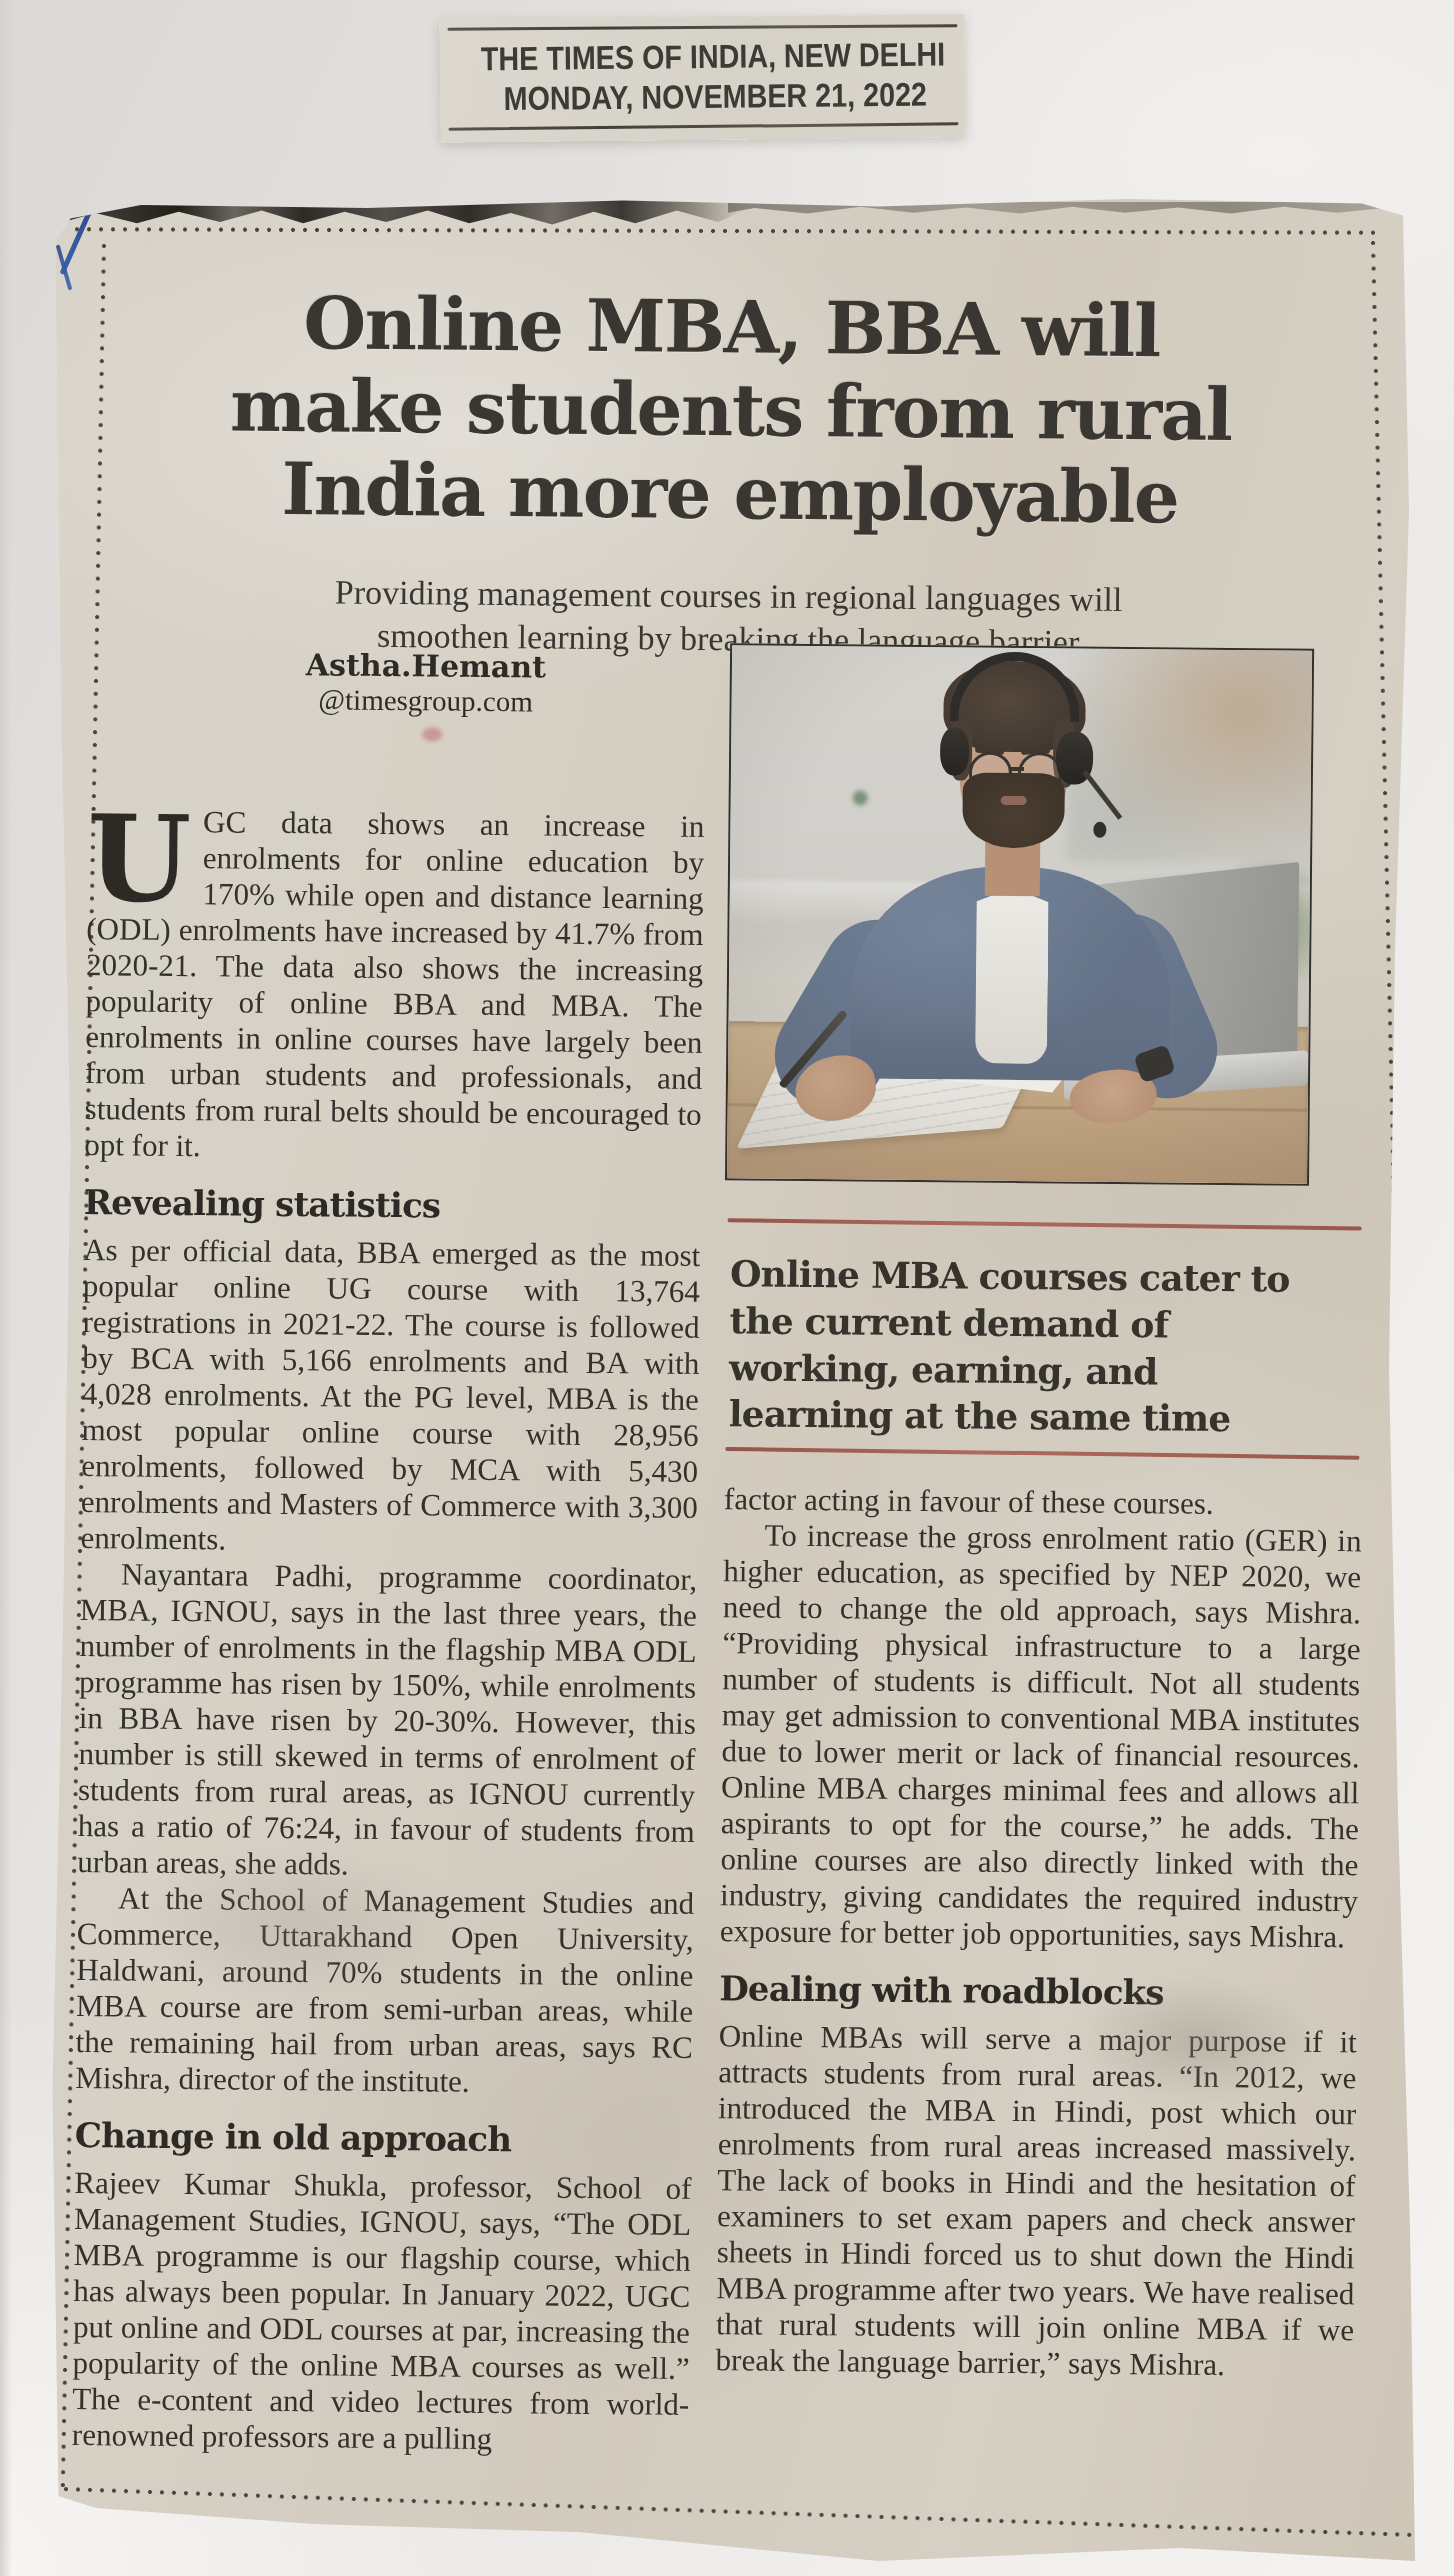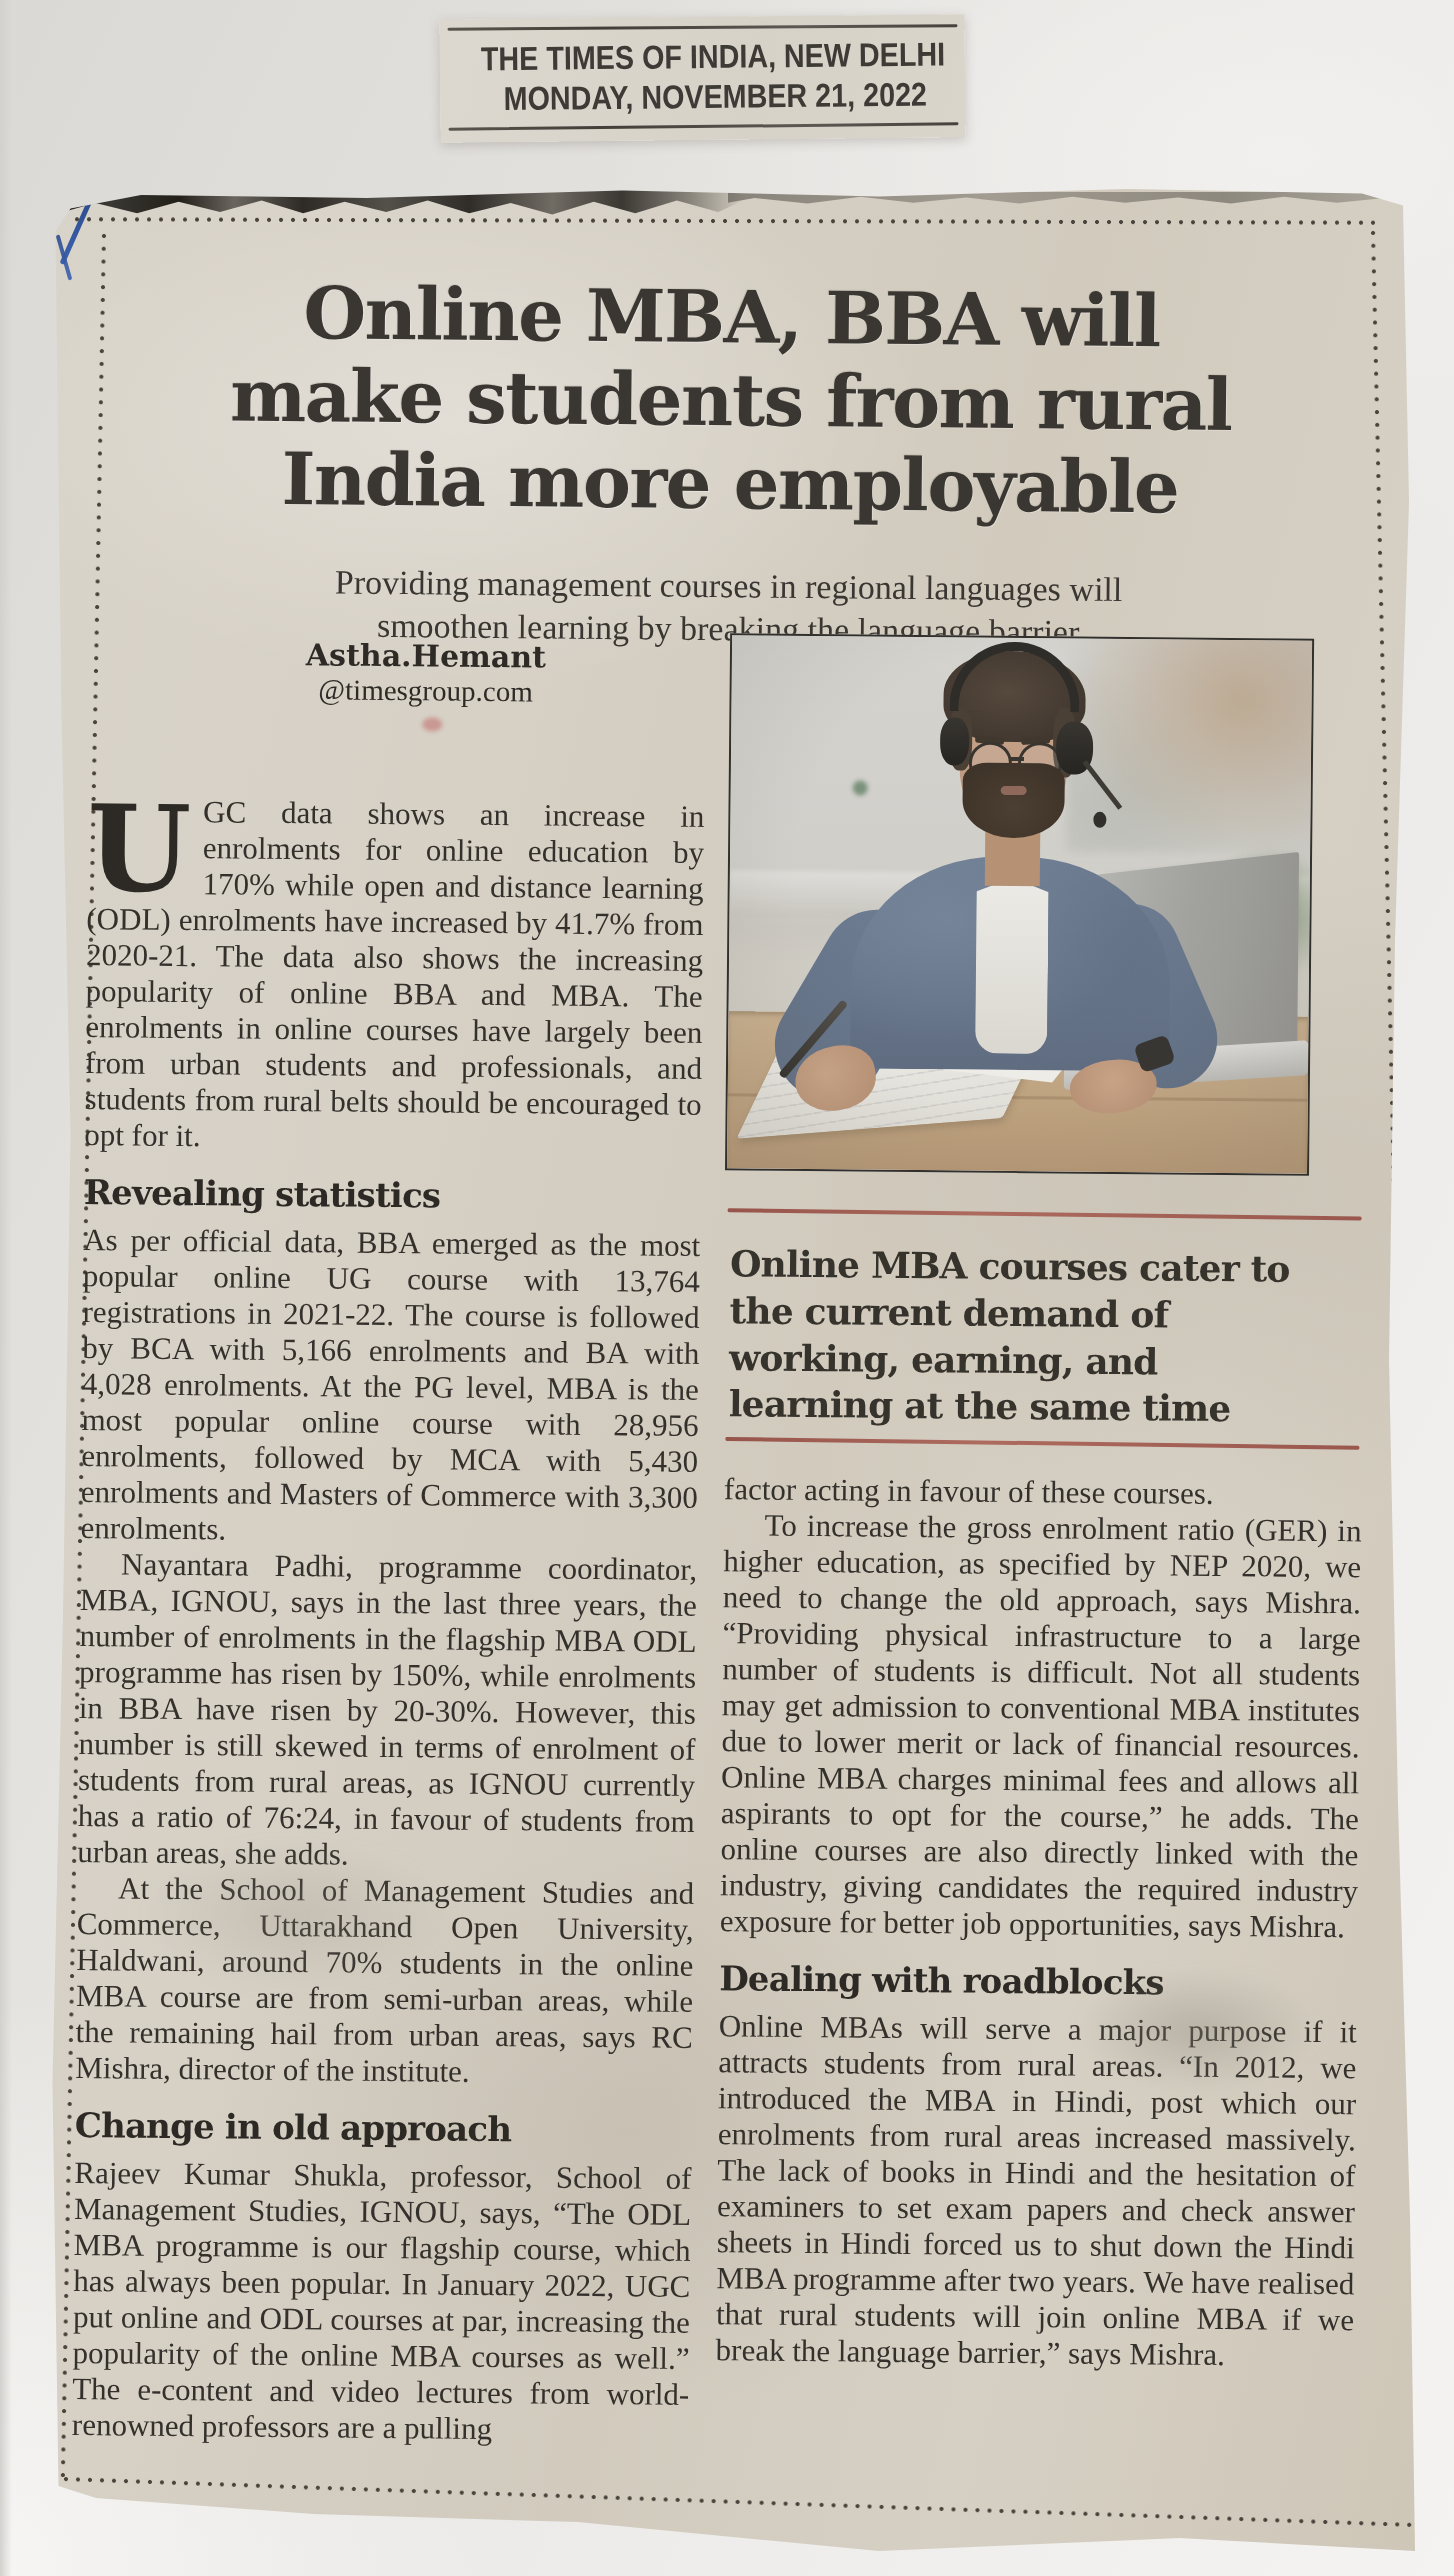--- a/index.html
+++ b/index.html
@@ -21,21 +21,21 @@
     transform:rotate(-0.6deg);box-shadow:0 3px 10.5px rgba(90,85,75,.25);}
   .m-rule{height:3px;background:linear-gradient(90deg,#5a554e,#423e38 30%,#5d5851 70%,#47423c);border-radius:1.5px;}
   .m-rule.top{margin-bottom:7.5px;transform:rotate(.2deg);}
   .m-rule.bot{margin-top:7.5px;}
   .m-text{font-family:"Liberation Sans",sans-serif;font-weight:bold;color:#3e3b37;
     font-size:33px;line-height:1.22;text-align:center;transform:scaleX(.87);transform-origin:50% 50%;
     letter-spacing:0px;white-space:nowrap;}
   .m-text.l2{padding-left:25.6px;}
 
   
-  .clipping{left:51px;top:186px;width:1364px;height:2372px;
+  .clipping{left:51px;top:196px;width:1364px;height:2372px;
     filter:drop-shadow(3.8px 6.8px 12px rgba(85,80,70,.30));
     background:
       radial-gradient(ellipse 677px 376px at 30% 10%, rgba(255,255,255,.28), rgba(255,255,255,0) 70%),
       radial-gradient(ellipse 602px 489px at 86% 42%, rgba(160,150,133,.20), rgba(160,150,133,0) 70%),
       radial-gradient(ellipse 564px 391px at 42% 82%, rgba(152,140,122,.16), rgba(152,140,122,0) 72%),
       linear-gradient(103deg,#d9d4ca 0%,#d6d0c5 30%,#d1cabd 55%,#d6d0c4 75%,#cec6b7 100%);
     clip-path:polygon(4.5px 45px,19.6px 22.6px,90px 9px,316px 12px,572px 4.5px,828px 10.5px,1076px 3px,
       1311px 7.5px,1352px 19.6px,1358px 316px,1344px 753px,1338px 1174px,1347px 1618px,1359px 2032px,
       1364px 2365px,1129px 2352px,828px 2365px,527px 2336px,263px 2328px,45px 2312px,7.5px 2300px,
       1.5px 1896px,12px 1430px,19.6px 948px,10.5px 527px);}

